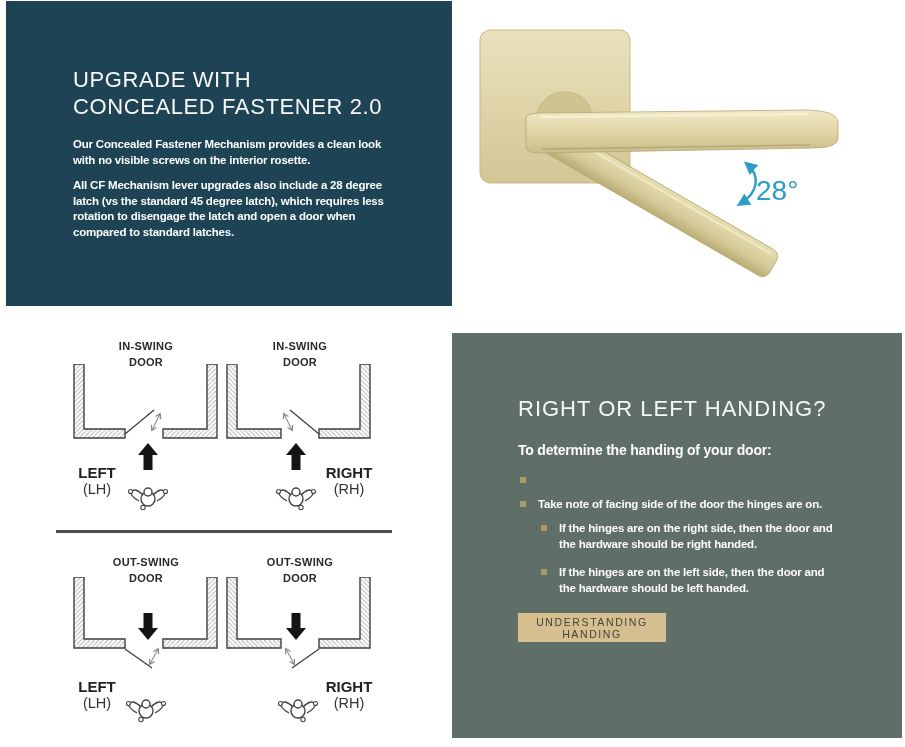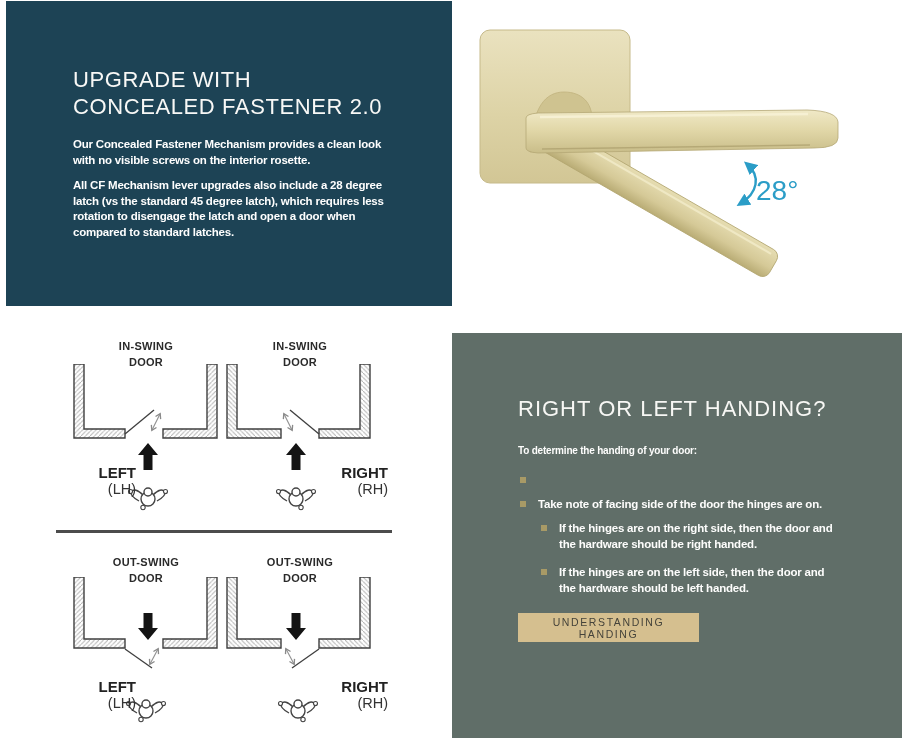--- a/index.html
+++ b/index.html
@@ -17,42 +17,42 @@
   .panel-upgrade p.second{margin-top:10px;}
 
   
   .lever-figure{position:absolute;left:452px;top:0;width:453px;height:315px;}
 
   
   .diag-title{position:absolute;width:152px;text-align:center;font-size:11px;
     font-weight:700;line-height:16px;letter-spacing:.3px;color:#2a2a2a;}
   .diag-svg{position:absolute;}
   .mirror{transform:scaleX(-1);}
-  .hand-label{position:absolute;width:78px;text-align:right;color:#222;}
+  .hand-label{position:absolute;width:78px;text-align:center;color:#222;}
   .hand-label .hand{font-size:15px;font-weight:700;line-height:17px;}
   .hand-label .abbr{font-size:14.5px;font-weight:400;line-height:17px;color:#333;}
   .divider{position:absolute;left:56px;top:530px;width:336px;height:3px;background:#4c4c4c;}
 
   
   .panel-handing{position:absolute;left:452px;top:333px;width:450px;height:405px;
     background:#606e68;box-sizing:border-box;padding:63px 44px 0 66px;color:#fdfdfc;}
   .panel-handing h2{margin:0;font-size:22px;font-weight:300;line-height:26px;
     letter-spacing:1px;color:#f7f7f4;}
-  .panel-handing .intro{margin-top:21px;font-size:10px;font-weight:600;
+  .panel-handing .intro{margin-top:21px;font-size:14px;font-weight:600;
     letter-spacing:-.2px;line-height:15.5px;}
   .blist{margin-top:14px;padding-left:2px;}
   .brow{display:flex;align-items:flex-start;margin-bottom:14px;}
   .bullet-sq{flex:0 0 6px;width:6px;height:6px;background:#a89a66;margin-top:4px;margin-right:12px;}
   .btext{font-size:11.5px;font-weight:600;line-height:15.5px;letter-spacing:-.2px;max-width:300px;}
   .btext b{font-weight:700;}
   .sublist{margin-top:9px;padding-left:21px;}
   .sub .btext{max-width:276px;}
   .sub{margin-bottom:13px;}
   .learn{margin-top:18px;font-size:11.5px;font-weight:600;letter-spacing:-.2px;line-height:15.5px;}
-  .cta{margin-top:17px;width:181px;height:29px;border:none;background:#d5bf8f;
+  .cta{margin-top:17px;width:148px;height:29px;border:none;background:#d5bf8f;
     color:#45433a;font-family:inherit;font-size:10.5px;letter-spacing:1.6px;
     display:flex;align-items:center;justify-content:center;cursor:pointer;}
 </style>
 </head>
 <body>
 
 <div id="canvas">
 
   <section class="panel-upgrade">
     <h1>UPGRADE WITH CONCEALED FASTENER 2.0</h1>

